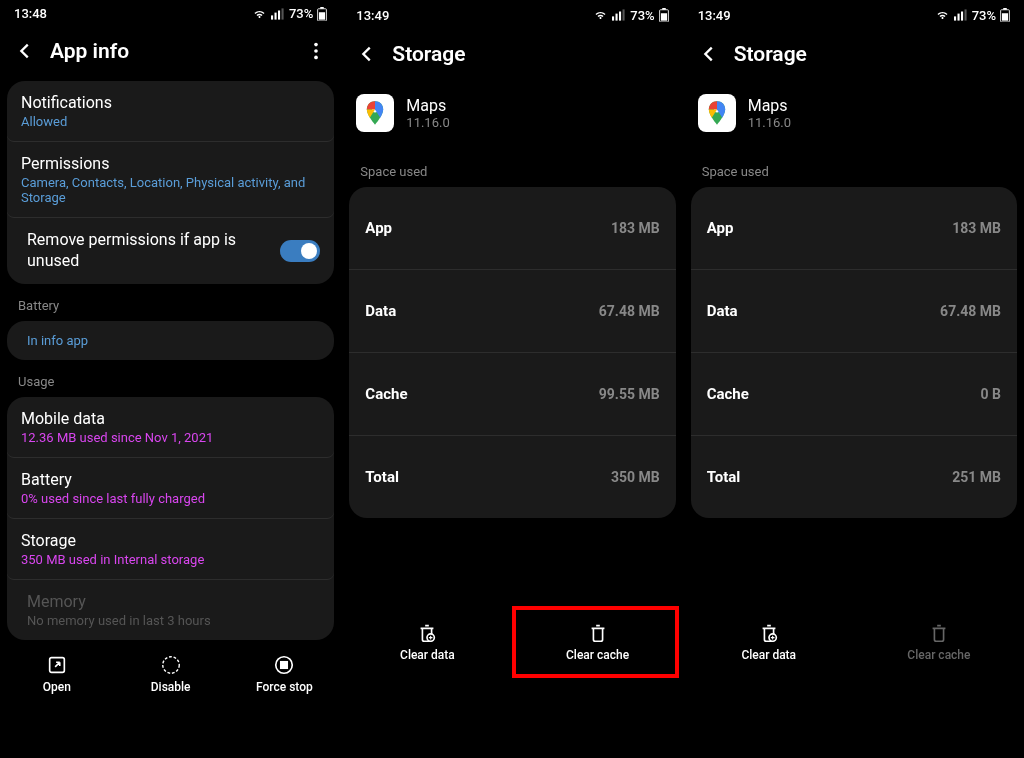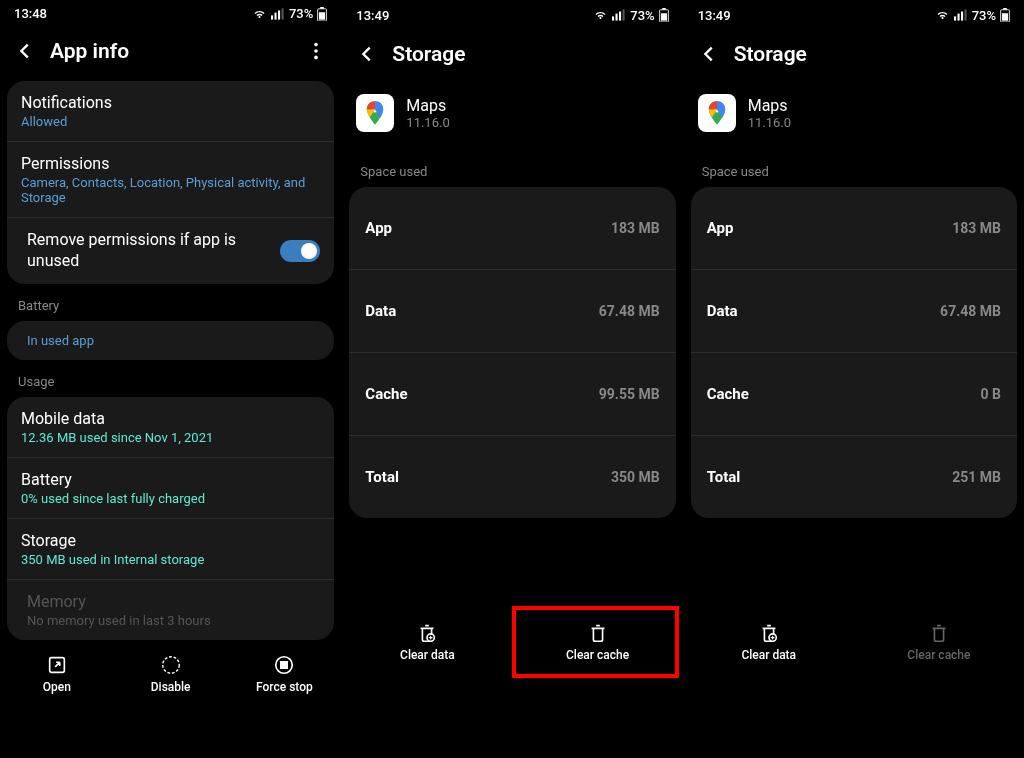--- a/index.html
+++ b/index.html
@@ -54,24 +54,25 @@
     border-radius: 18px;
     margin: 0 7px;
   }
   .row {
     padding: 12px 14px;
     display: flex;
     flex-direction: column;
     gap: 2px;
     border-bottom: 1px solid #2d2d2d;
     position: relative;
+    border-radius: 7px;
   }
   .row:last-child { border-bottom: none; padding-left: 20px; }
   .row-label { font-size: 16px; color: #fff; }
-  .row-sub { font-size: 13px; color: #5eead4; }
+  .row-sub { font-size: 13px; color: #d946ef; }
   .row-sub.link { color: #5a9dd8; }
   .section-header {
     font-size: 13px;
     color: #888;
     padding: 14px 18px 8px 18px;
   }
   .toggle-row {
     flex-direction: row;
     align-items: center;
     justify-content: space-between;
@@ -200,21 +201,21 @@
     </div>
     <div class="row toggle-row">
       <div class="row-label">Remove permissions if app is unused</div>
       <div class="toggle"></div>
     </div>
   </div>
 
   <div class="section-header">Battery</div>
   <div class="card">
     <div class="row">
-      <div class="row-sub link">In used app</div>
+      <div class="row-sub link">In info app</div>
     </div>
   </div>
 
   <div class="section-header">Usage</div>
   <div class="card">
     <div class="row">
       <div class="row-label">Mobile data</div>
       <div class="row-sub">12.36 MB used since Nov 1, 2021</div>
     </div>
     <div class="row">

